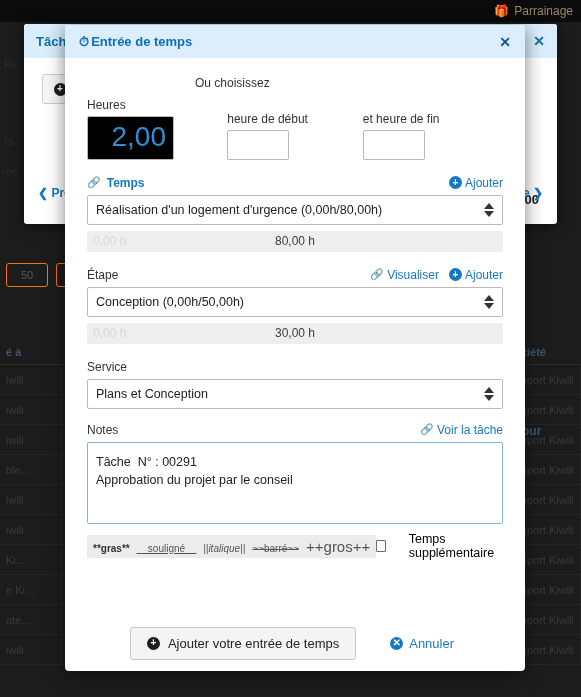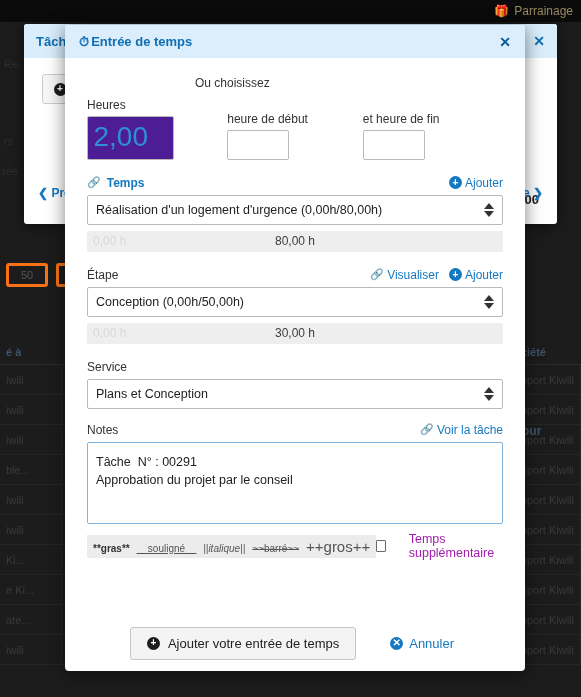--- a/index.html
+++ b/index.html
@@ -47,21 +47,21 @@
   .bg-badge {
     display: inline-flex; align-items: center; gap: 4px;
     color: #3a3a3a;
   }
   .bg-dot {
     width: 13px; height: 13px; border-radius: 3px; background: #2a2a2a;
     display: inline-block; border: 1px solid #333;
   }
   .bg-numbox {
     position: absolute; width: 42px; height: 24px;
-    border: 3px solid #f97316; border-radius: 3px;
+    border: 1px solid #f97316; border-radius: 3px;
     color: #555; font-size: 11px; display: flex;
     align-items: center; justify-content: center;
   }
 
   
   .task-modal {
     position: absolute; left: 24px; top: 24px; width: 533px; height: 200px;
     background: #ffffff; border-radius: 3px;
     box-shadow: 0 2px 14px rgba(0,0,0,.55);
   }
@@ -132,21 +132,21 @@
     font-size: 12px; color: #333; margin-left: 108px; margin-bottom: 8px;
   }
   .hours-row { display: flex; align-items: flex-end; gap: 0; }
   .col-heures { width: 150px; }
   .col-debut { width: 145px; }
   .col-fin   { width: 150px; }
   .fld-label { font-size: 12px; color: #333; margin-bottom: 4px; display: block; }
   .hours-input {
     width: 87px; height: 44px; border: 1px solid #b9b9b9; border-radius: 2px;
     font-size: 28px; color: #2f8fd4; text-align: right;
-    padding: 0 25px 2px 0; background: #4c1d95;
+    padding: 0 7px 2px 0; background: #000000;
     font-family: "Liberation Sans", sans-serif;
   }
   .time-input {
     width: 62px; height: 30px; border: 1px solid #b9b9b9; border-radius: 2px;
     background: #fff; font-size: 12px; padding: 0 5px;
   }
 
   .sec { margin-top: 14px; }
   .sec-head {
     display: flex; align-items: center; justify-content: space-between;
@@ -198,21 +198,21 @@
   .hint-row { display: flex; align-items: center; justify-content: space-between; margin-top: 4px; }
   .hint-bar {
     background: #ececec; color: #555; font-size: 10px; padding: 3px 6px;
     display: inline-flex; align-items: baseline; gap: 7px; white-space: nowrap;
   }
   .hint-bar .b { font-weight: bold; color: #333; }
   .hint-bar .u { text-decoration: underline; }
   .hint-bar .i { font-style: italic; text-align: center; }
   .hint-bar .s { text-decoration: line-through; }
   .hint-bar .g { font-size: 15px; }
-  .cbx-row { display: flex; align-items: center; gap: 23px; font-size: 12.5px; color: #a21caf; }
+  .cbx-row { display: flex; align-items: center; gap: 23px; font-size: 12.5px; color: #000000; }
   .cbx {
     width: 12px; height: 12px; border: 1px solid #6b6b6b; background: #fff;
     display: inline-block; border-radius: 1px;
   }
 
   .te-foot {
     height: 56px; display: flex; align-items: center; justify-content: center;
     gap: 28px; border-top: 0;
   }
   .btn-add {

